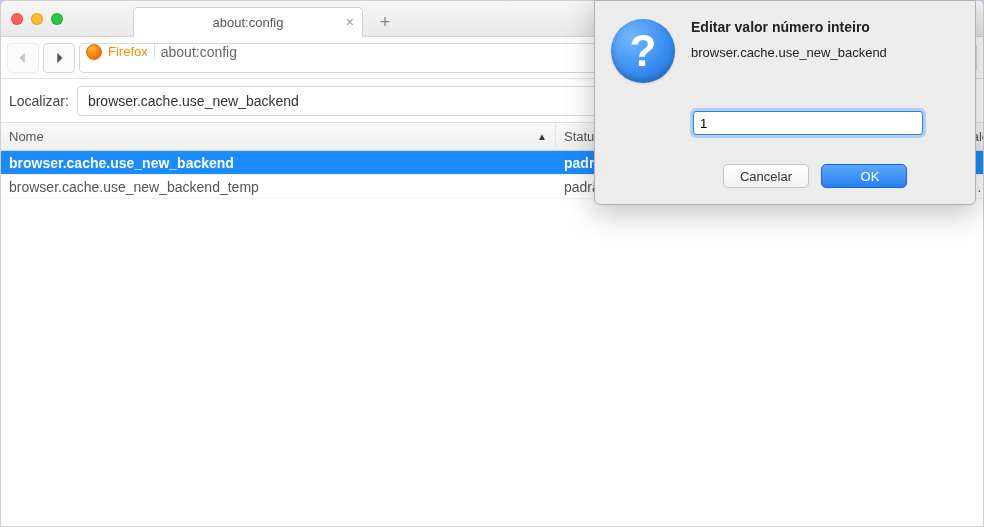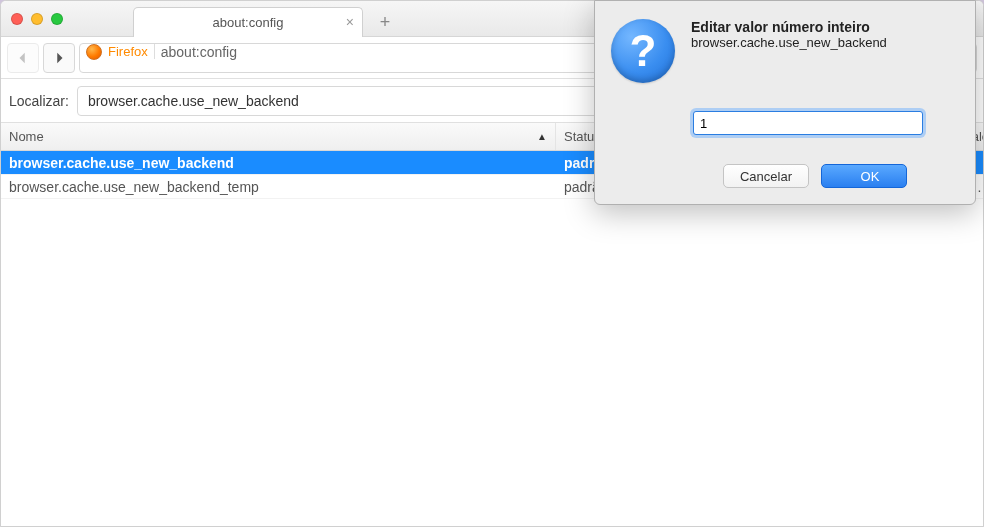--- a/index.html
+++ b/index.html
@@ -198,21 +198,21 @@
     .q-icon {
       width: 64px; height: 64px;
       border-radius: 50%;
       background: radial-gradient(circle at 32% 28%, #74b7ff 0%, #3a8ef0 55%, #1f6fd6 100%);
       box-shadow: inset 0 -3px 6px rgba(0,0,0,0.2), 0 1px 2px rgba(0,0,0,0.15);
       display:flex; align-items:center; justify-content:center;
       color:#fff; font-size:44px; font-weight:bold;
       flex-shrink:0;
     }
     .dlg-texts { flex:1; }
-    .dlg-title { font-weight:bold; font-size:14px; color:#222; }
+    .dlg-title { font-weight:bold; font-size:14px; color:#222; margin-bottom:10px; }
     .dlg-msg { font-size:13px; color:#222; }
     .dlg-input {
       width: 230px;
       height: 24px;
       border: 1px solid #2a7de1;
       box-shadow: 0 0 0 3px rgba(100,170,255,0.45);
       border-radius: 3px;
       padding: 0 6px;
       font-size: 13px;
       margin-top: 28px;

